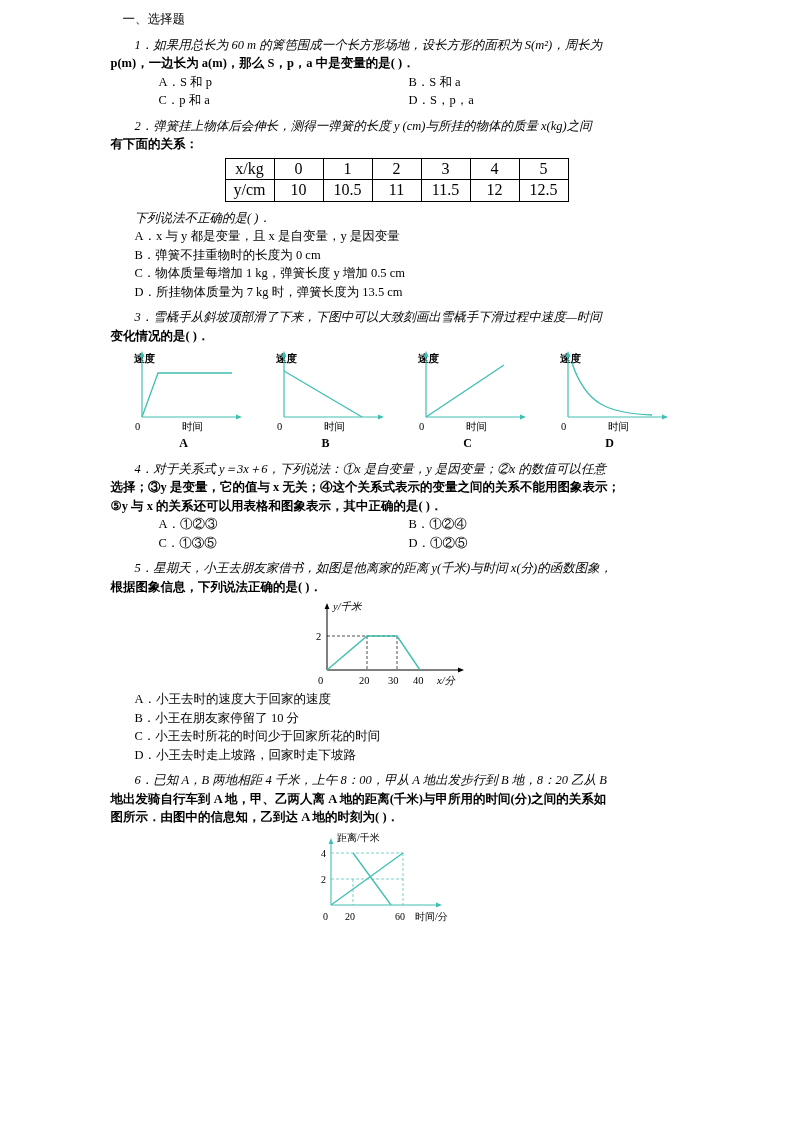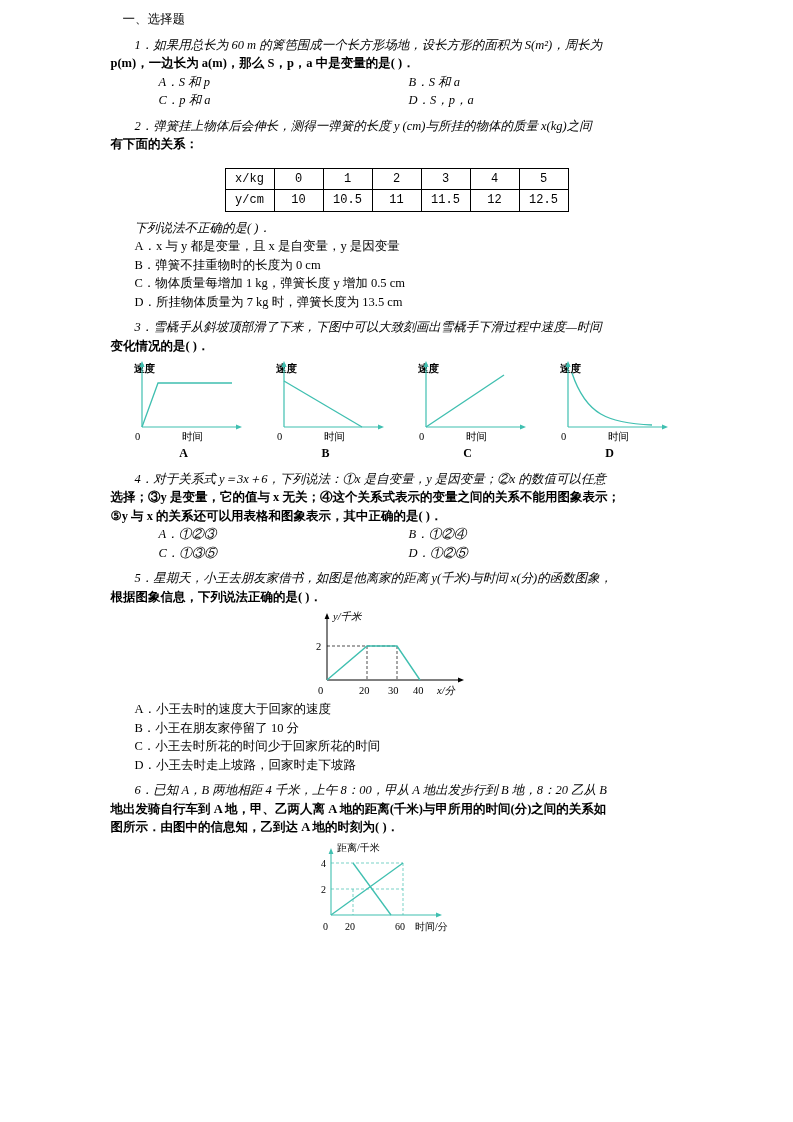--- a/index.html
+++ b/index.html
@@ -50,33 +50,32 @@
   }
   .q-cont {
     text-indent: 0;
     font-weight: bold;
   }
   .opts {
     display: flex;
     flex-direction: row;
     text-indent: 0;
     padding-left: 24px;
-    font-style: italic;
   }
   .opts .col {
     width: 50%;
   }
   .opt-line {
     text-indent: 24px;
   }
   table.tbl {
     border-collapse: collapse;
-    margin: 14px auto 3px auto;
-    font-size: 12px;
-    font-family: Liberation Mono, monospace;
+    margin: 4px auto 3px auto;
+    font-size: 16px;
+    font-family: Liberation Serif, serif;
   }
   table.tbl td {
     border: 1px solid #000;
     text-align: center;
     padding: 1px 0;
     height: 17px;
   }
   table.tbl td.hd {
     width: 48px;
   }

